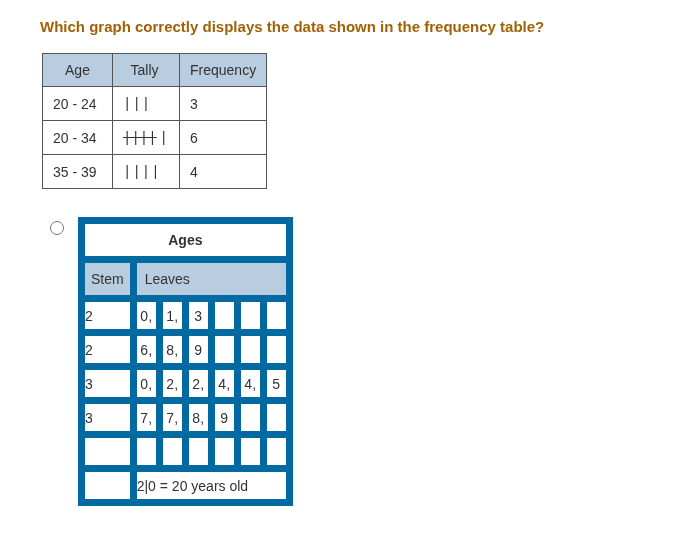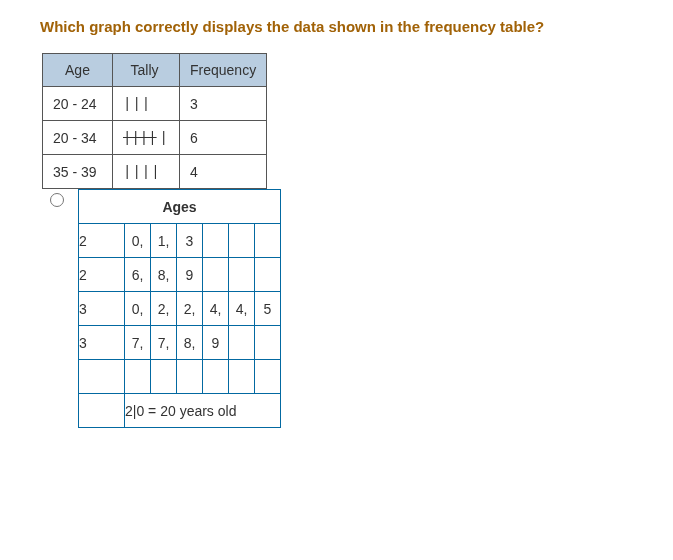--- a/index.html
+++ b/index.html
@@ -14,20 +14,21 @@
     }
     .question {
       font-weight: bold;
       font-size: 15px;
       margin-bottom: 18px;
       color: #a16207;
     }
     
     .freq-table {
       border-collapse: collapse;
+      margin-bottom: 28px;
       margin-left: 2px;
     }
     .freq-table th, .freq-table td {
       border: 1px solid #555;
       padding: 8px 10px;
       text-align: left;
       font-size: 14px;
       height: 32px;
     }
     .freq-table th {
@@ -59,21 +60,21 @@
     }
     input[type="radio"] {
       width: 14px;
       height: 14px;
     }
     
     .stem-table {
       border-collapse: collapse;
     }
     .stem-table th, .stem-table td {
-      border: 1px solid #0369a1;
+      border: 7px solid #0369a1;
       font-size: 14px;
       height: 34px;
       padding: 0;
     }
     .stem-table .title-row th {
       text-align: center;
       font-weight: bold;
       padding: 8px 0;
       background: #fff;
     }
@@ -132,20 +133,24 @@
 
 <div class="option-row">
   <div class="radio-holder">
     <input type="radio" style="">
   </div>
   <table class="stem-table">
     <tbody>
         <tr class="title-row">
       <th colspan="7">Ages</th>
     </tr>
+    <tr class="header-row">
+      <th class="stem-cell">Stem</th>
+      <th colspan="6" style="padding-left:8px">Leaves</th>
+    </tr>
     <tr>
       <td class="stem-cell">2</td>
       <td class="leaf-cell">0,</td>
       <td class="leaf-cell">1,</td>
       <td class="leaf-cell">3</td>
       <td class="leaf-cell"></td>
       <td class="leaf-cell"></td>
       <td class="leaf-cell"></td>
     </tr>
     <tr>

